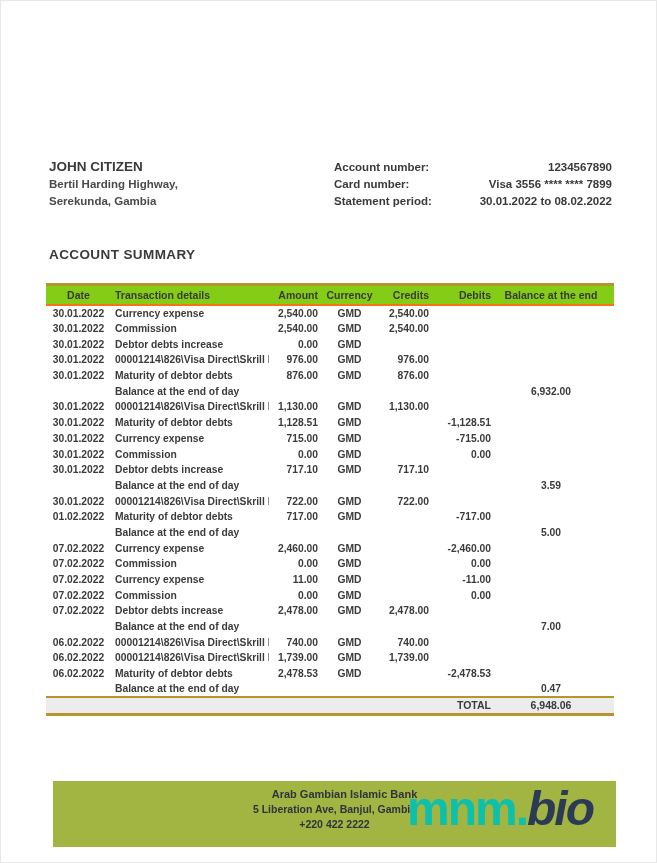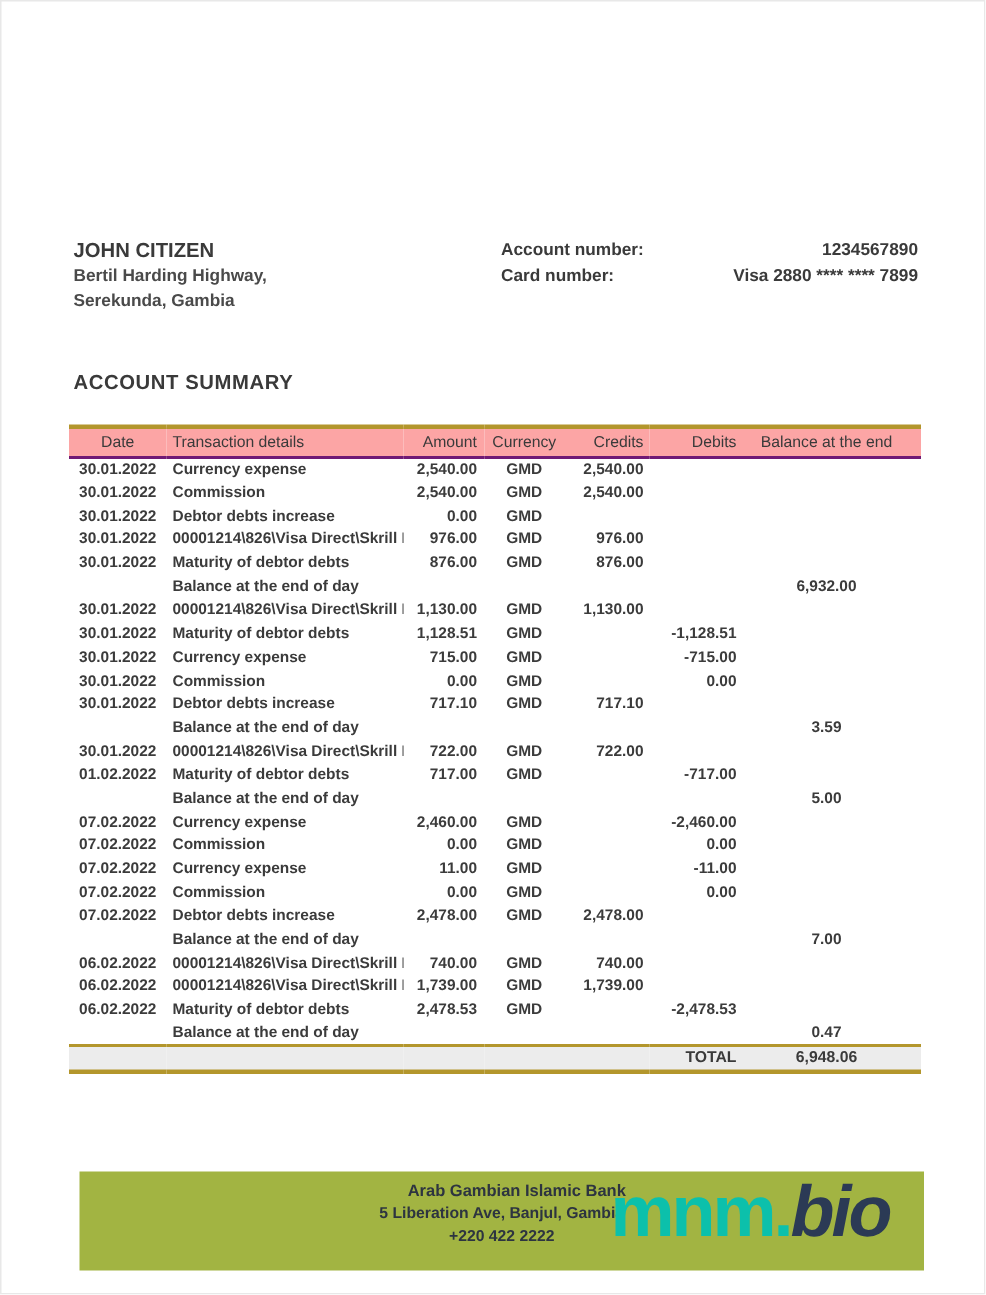--- a/index.html
+++ b/index.html
@@ -35,22 +35,22 @@
   .section-title {
     position: absolute; left: 48px; top: 246px;
     font-size: 13.5px; font-weight: 700; color: #3a3a3a; letter-spacing: 0.4px;
   }
 
   
   .table-wrap { position: absolute; left: 45px; top: 282px; width: 568px; }
   table { width: 100%; border-collapse: collapse; table-layout: fixed; }
   table { border-top: 3px solid #b3962c; }
   thead th {
-    background: #fca5a5; font-size: 10.5px; font-weight: 400; color: #3a3a3a;
-    padding: 3px 0 3px 0; border-bottom: 2px solid #701a75; white-space: nowrap;
+    background: #84cc16; font-size: 10.5px; font-weight: 700; color: #3a3a3a;
+    padding: 3px 0 3px 0; border-bottom: 2px solid #f97316; white-space: nowrap;
   }
   tbody td {
     font-size: 10.3px; font-weight: 600; color: #3b3b3b;
     height: 15.7px; padding: 0; white-space: nowrap; overflow: hidden;
   }
   tfoot td {
     background: #ececec; font-size: 10.5px; font-weight: 700; color: #3a3a3a;
     height: 17px; border-top: 2px solid #b3962c; border-bottom: 3px solid #b3962c;
   }
   .c-date     { text-align: center; }
@@ -89,21 +89,25 @@
     <div class="customer-line">Serekunda, Gambia</div>
   </div>
 
   <div class="account-info">
       <div class="account-row">
         <span class="account-label">Account number:</span>
         <span class="account-value">1234567890</span>
       </div>
       <div class="account-row">
         <span class="account-label">Card number:</span>
-        <span class="account-value">Visa 2880 **** **** 7899</span>
+        <span class="account-value">Visa 3556 **** **** 7899</span>
+      </div>
+      <div class="account-row">
+        <span class="account-label">Statement period:</span>
+        <span class="account-value">30.01.2022 to 08.02.2022</span>
       </div>
     </div>
 
   <div class="section-title">ACCOUNT SUMMARY</div>
 
   <div class="table-wrap">
     <table>
       <colgroup>
         <col style="width:65px">
           <col style="width:158px">

